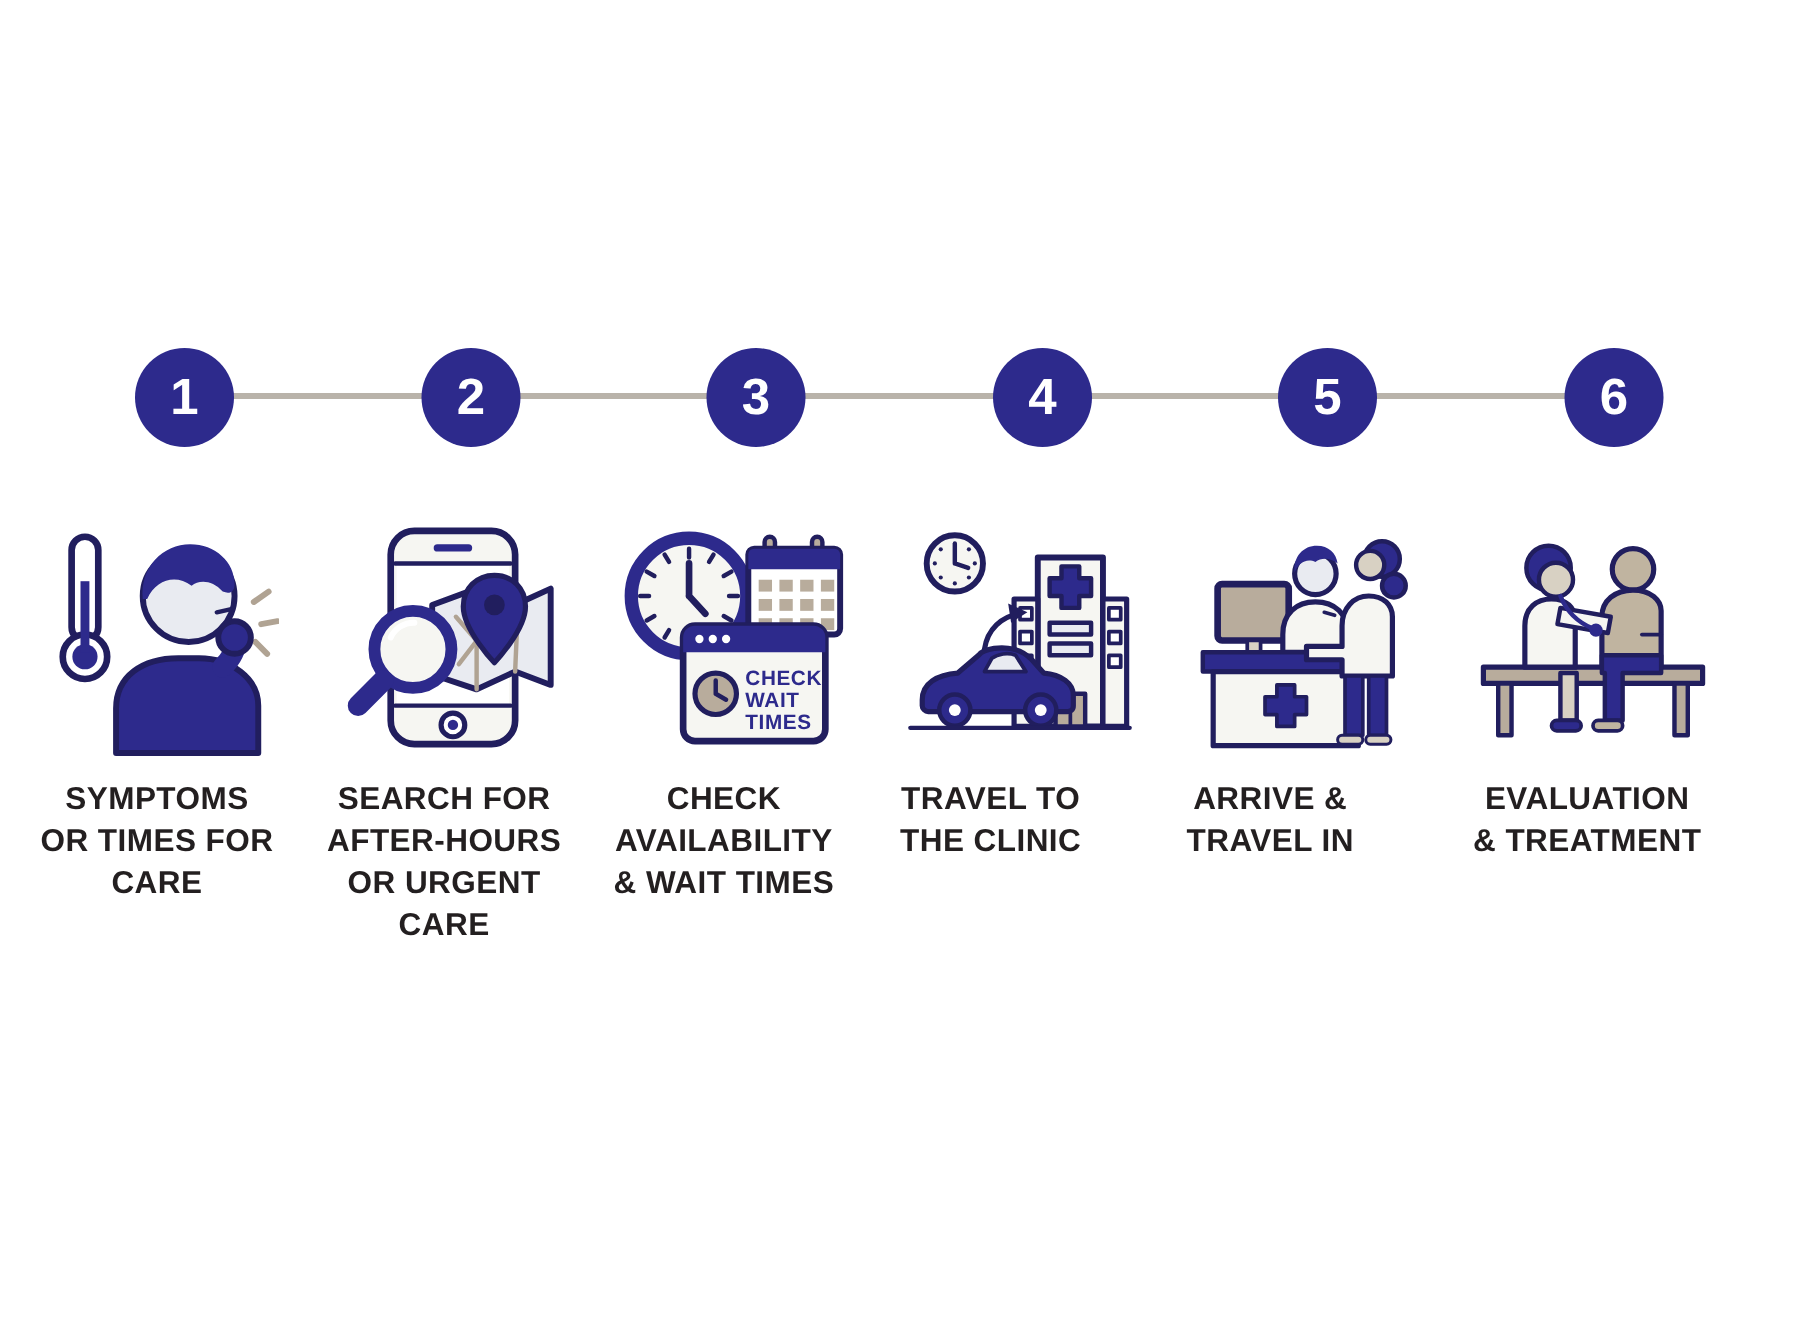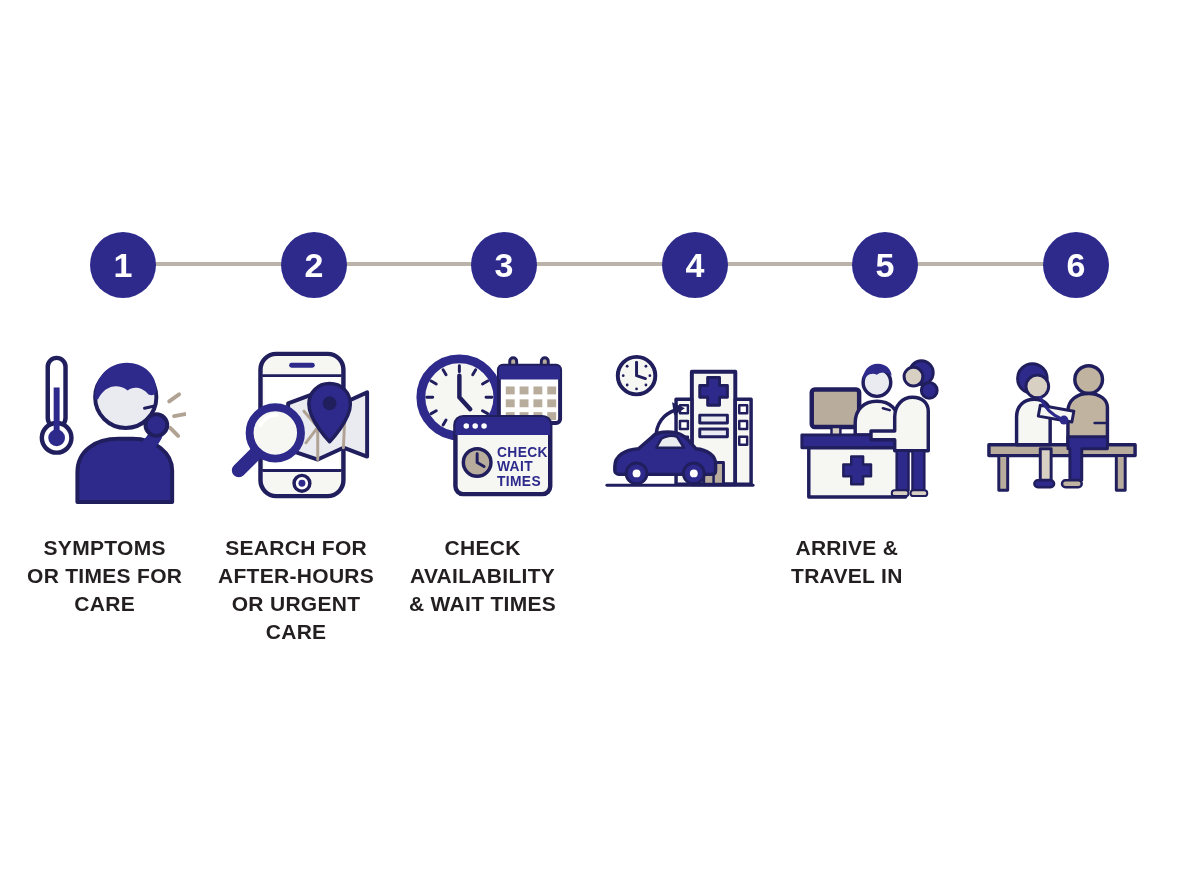--- a/index.html
+++ b/index.html
@@ -21,21 +21,21 @@
   
   .timeline-line{position:absolute;left:123px;top:262px;width:953px;height:4px;background:var(--timeline-line);}
   .step-circle{position:absolute;top:232px;width:66px;height:66px;border-radius:50%;
                background:var(--primary-navy);display:flex;align-items:center;justify-content:center;}
   .step-circle span{color:#fff;font-size:34px;font-weight:700;line-height:1;}
   
   .steps-row{position:absolute;left:27px;top:345px;display:flex;}
   .step-col{width:191px;display:flex;flex-direction:column;align-items:flex-start;}
   .icon-box{height:160px;width:160px;display:flex;align-items:center;justify-content:center;}
   .icon-box svg{width:158px;height:158px;}
-  .step-label{margin-top:29px;text-align:center;color:var(--label-text);
+  .step-label{margin-top:14px;text-align:center;color:var(--label-text);
               font-size:21px;line-height:28px;font-weight:700;letter-spacing:.3px;}
   
   .so{stroke:var(--outline-navy);stroke-linejoin:round;stroke-linecap:round;}
   .snv{stroke:var(--primary-navy);stroke-linecap:round;}
   .st{stroke:var(--tan-line);stroke-linecap:round;}
   .sw{stroke:#fff;stroke-linecap:round;}
   .fx{fill:none;}
   .fn{fill:var(--primary-navy);}
   .fo{fill:var(--outline-navy);}
   .fw{fill:#fff;}
@@ -231,20 +231,24 @@
             <path class="fn so" d="M14,122 C14,111 24,105 38,104 L52,92 C56,87 68,86 76,88 C81,89 85,92 88,95 L96,104 C108,105 116,111 116,119 L116,126 C116,129 114,130 112,130 L18,130 C16,130 14,128 14,126 Z" stroke-width="3.5"></path>
             <path class="fl so" d="M56,103 L61,94 C65,91 72,90 77,92 L84,103 Z" stroke-width="2.5"></path>
             <circle class="fn so" cx="36" cy="129" r="10.5" stroke-width="3"></circle>
               <circle class="fw" cx="36" cy="129" r="4"></circle>
             <circle class="fn so" cx="94" cy="129" r="10.5" stroke-width="3"></circle>
               <circle class="fw" cx="94" cy="129" r="4"></circle>
           </g>
           <line class="fx so" x1="6" y1="141" x2="154" y2="141" stroke-width="3"></line>
         </svg>
       </div>
+      <div class="step-label">
+        <div>TRAVEL TO</div>
+        <div>THE CLINIC</div>
+      </div>
     </div>
 
     <div class="step-col">
       <div class="icon-box">
         <svg viewBox="0 0 160 160">
           <g>
             <rect class="ft so" x="20" y="44" width="48" height="38" rx="3" stroke-width="4.5"></rect>
             <rect class="fsk so" x="40" y="82" width="9" height="9" stroke-width="2.5"></rect>
           </g>
           <g>
@@ -296,16 +300,20 @@
             <circle class="fsk so" cx="55" cy="41" r="11.5" stroke-width="3"></circle>
             <path class="fi so" d="M34,100 L34,72 C34,60 42,54 52,54 C62,54 68,60 68,68 L68,100 Z" stroke-width="3.5"></path>
             <path class="fi so" d="M58,60 L92,66 L90,77 L56,71 Z" stroke-width="3"></path>
             <path class="fx snv" d="M58,52 C62,62 70,70 80,74" stroke-width="3"></path>
             <circle class="fn" cx="82" cy="75" r="4.5"></circle>
             <rect class="fsk so" x="58" y="104" width="11" height="32" stroke-width="3"></rect>
             <rect class="fn so" x="52" y="136" width="20" height="7" rx="3.5" stroke-width="2.5"></rect>
           </g>
         </svg>
       </div>
+      <div class="step-label">
+        <div>EVALUATION</div>
+        <div>&amp; TREATMENT</div>
+      </div>
     </div>
 
   </div>
 </div>
 
 </body></html>

